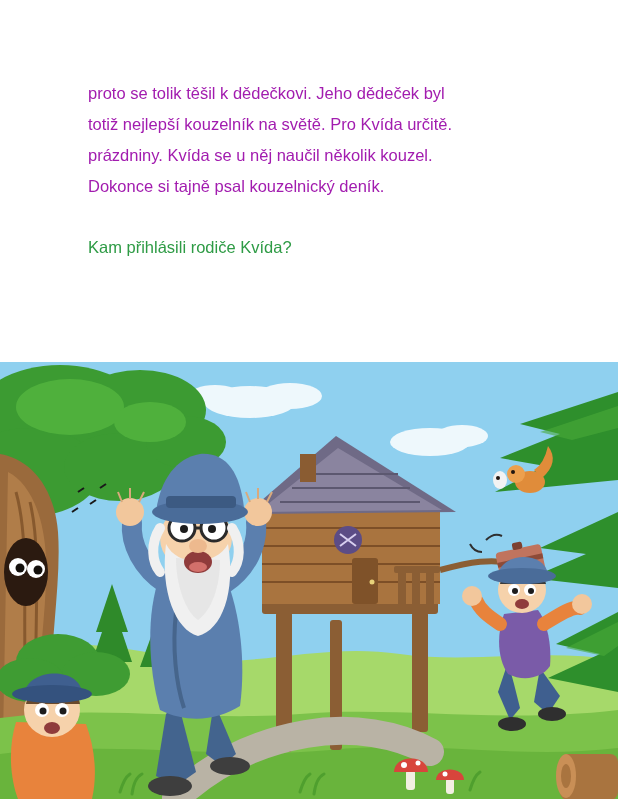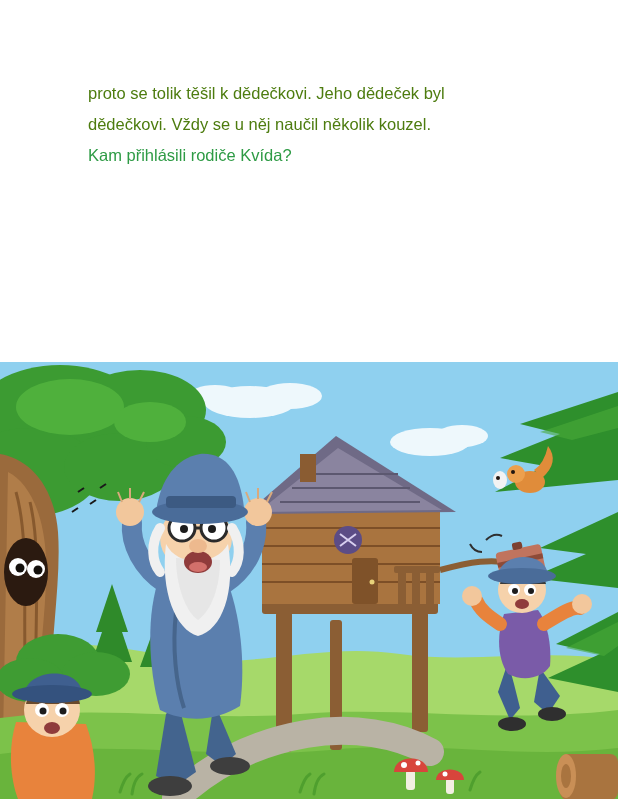--- a/index.html
+++ b/index.html
@@ -21,24 +21,25 @@
   }
   .text-block {
     position: absolute;
     left: 88px;
     top: 78px;
     width: 452px;
   }
   .para {
     font-size: 16.5px;
     line-height: 31px;
-    color: #4d7c0f;
+    color: #a21caf;
     margin: 0;
   }
   .questions {
+    margin-top: 30px;
   }
   .question {
     font-size: 16.5px;
     line-height: 30px;
     color: #2e9b45;
     margin: 0;
   }
   
   .illustration {
     position: absolute;
@@ -51,21 +52,23 @@
   }
   .illu-svg { display: block; }
 </style>
 </head>
 <body>
 
 <div class="page">
 
   <div class="text-block">
     <p class="para">proto se tolik těšil k dědečkovi. Jeho dědeček byl</p>
-    <p class="para">dědečkovi. Vždy se u něj naučil několik kouzel.</p>
+    <p class="para">totiž nejlepší kouzelník na světě. Pro Kvída určitě.</p>
+    <p class="para">prázdniny. Kvída se u něj naučil několik kouzel.</p>
+    <p class="para">Dokonce si tajně psal kouzelnický deník.</p>
 
     <div class="questions">
       <p class="question">Kam přihlásili rodiče Kvída?</p>
     </div>
   </div>
 
   <div class="illustration">
     <svg class="illu-svg" width="618" height="437" viewBox="0 0 618 437" xmlns="http://www.w3.org/2000/svg">
       <defs>
         <clipPath id="frame">

